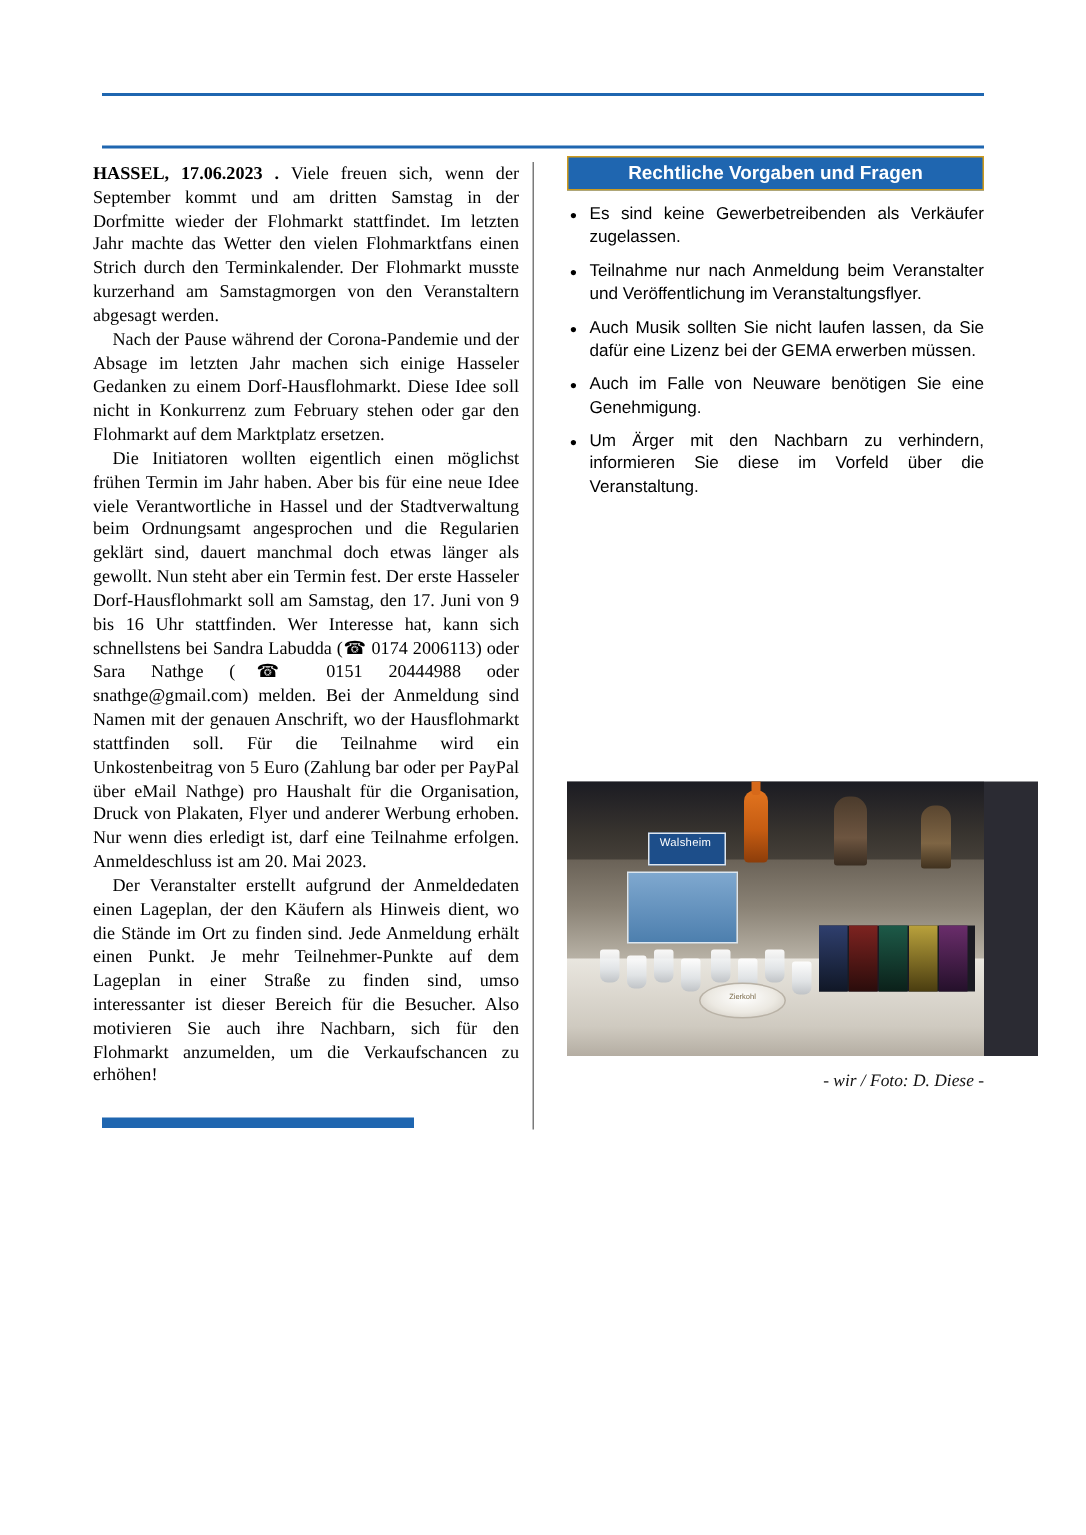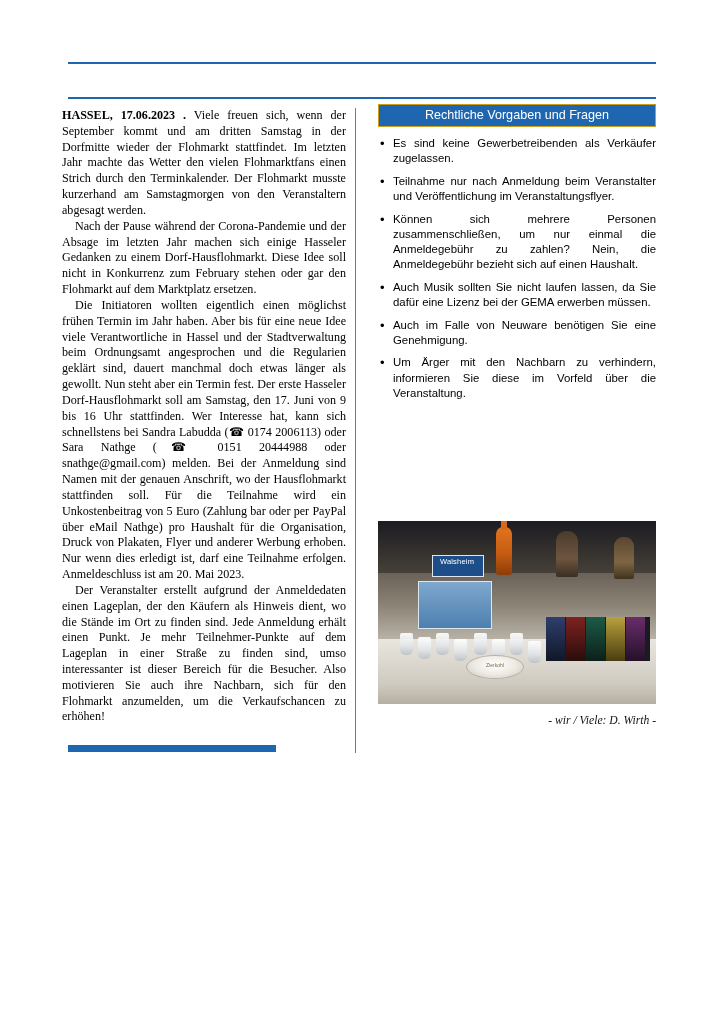--- a/index.html
+++ b/index.html
@@ -97,21 +97,21 @@
     top: 104px;
     width: 278px;
   }
   .box-title {
     box-sizing: border-box;
     width: 278px;
     background: #1f66b0;
     border: 1px solid #cf9b1d;
     color: #ffffff;
     font-family: "Liberation Sans", sans-serif;
-    font-weight: normal;
+    font-weight: bold;
     font-size: 12.6px;
     text-align: center;
     padding: 3px 2px 4px 2px;
   }
   ul.bullets {
     list-style: none;
     margin: 9px 0 0 0;
     padding: 0;
     font-family: "Liberation Sans", sans-serif;
     font-size: 11.4px;
@@ -137,21 +137,21 @@
   .photo-wrap {
     position: absolute;
     left: 378px;
     top: 521px;
     width: 278px;
     height: 183px;
   }
   .photo {
     position: absolute;
     left: 0; top: 0;
-    width: 278px;
+    width: 314px;
     height: 183px;
     overflow: hidden;
     background: #2b2b33;
   }
   .ph-top-dark {
     position: absolute; left: 0; top: 0; width: 278px; height: 58px;
     background: linear-gradient(180deg, #1b1b22 0%, #38342f 60%, #4a443c 100%);
   }
   .ph-tablecloth {
     position: absolute; left: 0; top: 118px; width: 278px; height: 65px;
@@ -248,21 +248,20 @@
 
   <div class="left-rule-bottom"></div>
 
   <div class="col-divider"></div>
 
   <div class="col-right">
     <div class="box-title">Rechtliche Vorgaben und Fragen</div>
     <ul class="bullets">
       <li>Es sind keine Gewerbetreibenden als Verkäufer zugelassen.</li>
       <li>Teilnahme nur nach Anmeldung beim Veranstalter und Veröffentlichung im Veranstaltungsflyer.</li>
-      <li>Können sich mehrere Personen zusammenschließen, um nur einmal die Anmeldegebühr zu zahlen? Nein, die Anmeldegebühr bezieht sich auf einen Haushalt.</li>
       <li>Auch Musik sollten Sie nicht laufen lassen, da Sie dafür eine Lizenz bei der GEMA erwerben müssen.</li>
       <li>Auch im Falle von Neuware benötigen Sie eine Genehmigung.</li>
       <li>Um Ärger mit den Nachbarn zu verhindern, informieren Sie diese im Vorfeld über die Veranstaltung.</li>
     </ul>
   </div>
 
   <div class="photo-wrap">
     <div class="photo">
       <div class="ph-top-dark"></div>
       <div class="ph-mid"></div>
@@ -291,15 +290,15 @@
       <div class="ph-book" style="left:208px; background:linear-gradient(180deg,#1d5a48,#0b2019);"></div>
       <div class="ph-book" style="left:228px; background:linear-gradient(180deg,#b9a13c,#4a3d10);"></div>
       <div class="ph-book" style="left:248px; background:linear-gradient(180deg,#6a2d6b,#24102a);"></div>
 
       <div class="ph-plate">
         <div class="lbl">Zierkohl</div>
       </div>
     </div>
   </div>
 
-  <div class="credit">- wir / Viele: D. Wirth -</div>
+  <div class="credit">- wir / Foto: D. Diese -</div>
 
 </div>
 
 </body></html>

